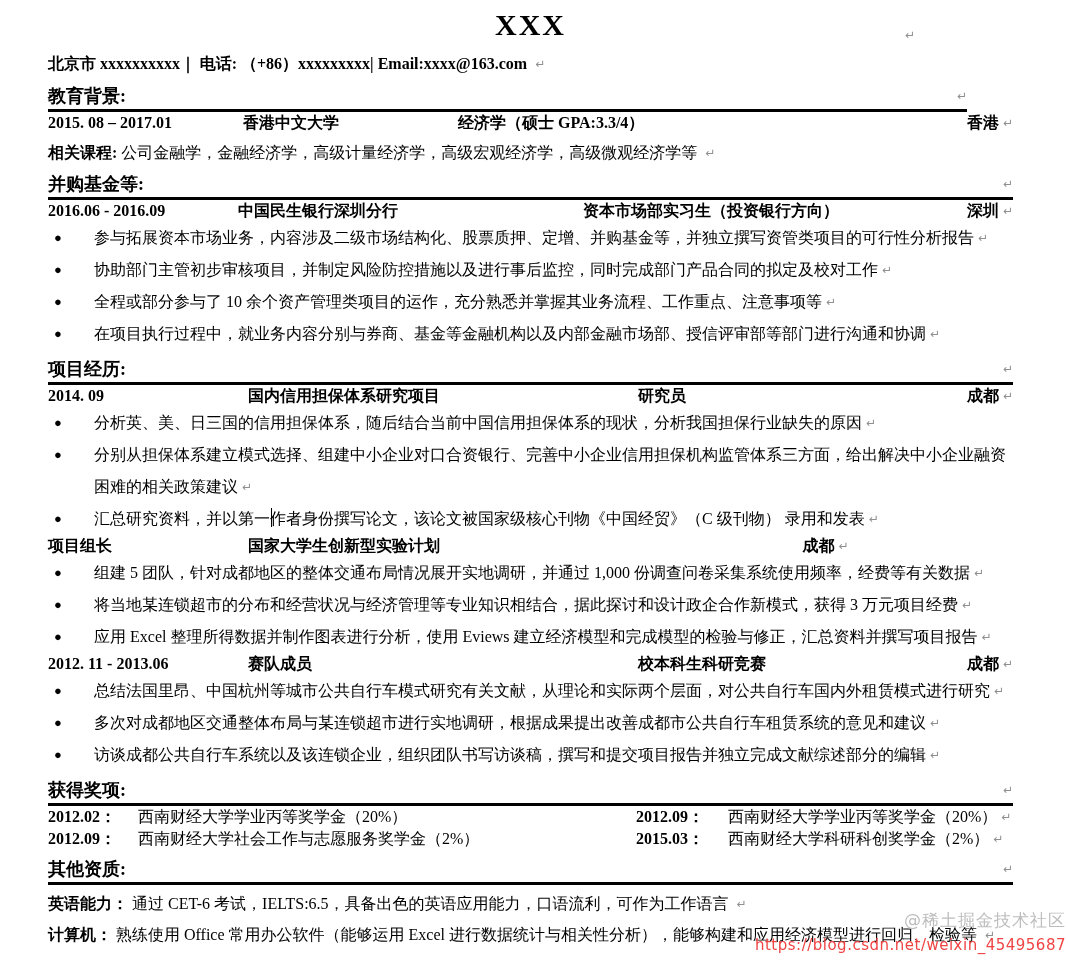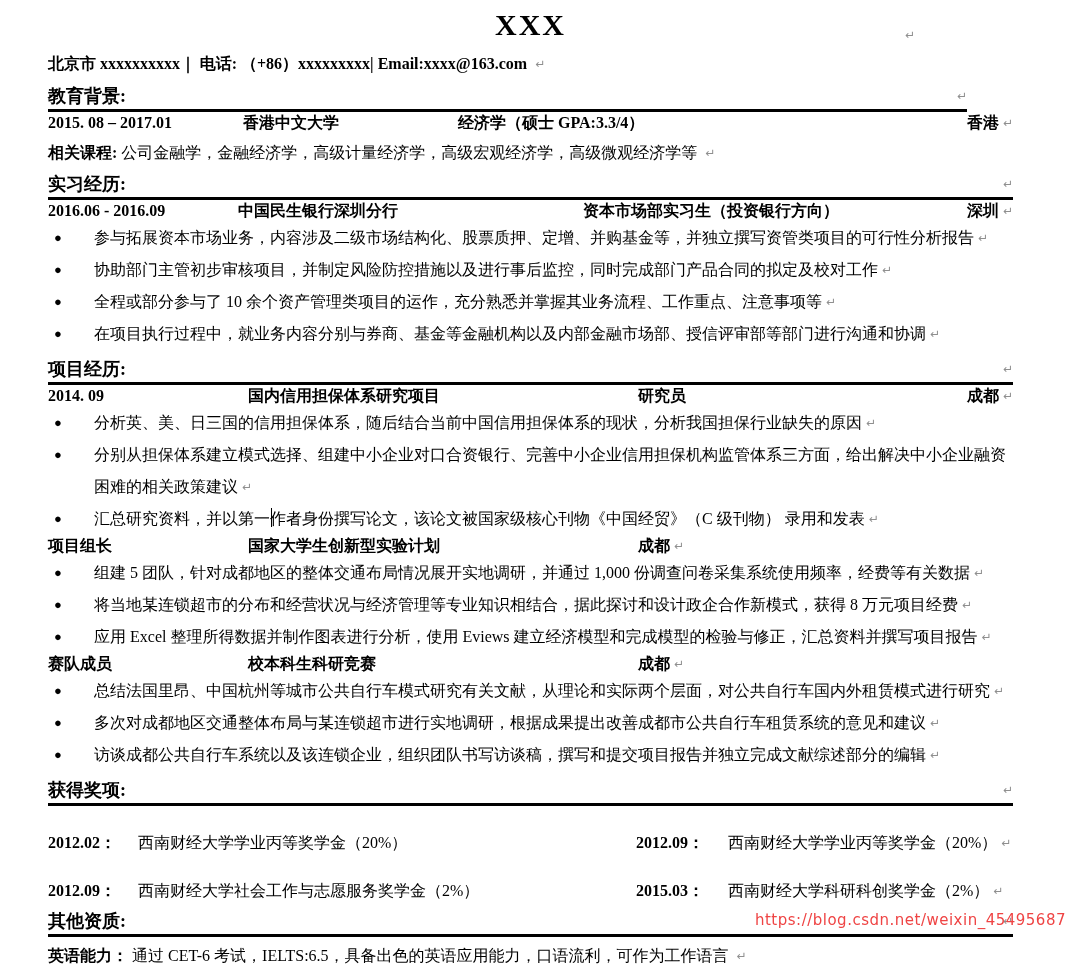--- a/index.html
+++ b/index.html
@@ -47,31 +47,31 @@
   }
   .sec-head.short{margin-right:46px;}
   .entry{
     display:grid;
     font-weight:bold;
     line-height:22px;
   }
   .entry.edu{grid-template-columns:195px 215px 1fr auto;}
   .entry.intern{grid-template-columns:190px 345px 1fr auto;}
   .entry.proj{grid-template-columns:200px 390px 1fr auto;}
-  .entry .city{text-align:left;white-space:nowrap;}
+  .entry .city{text-align:center;white-space:nowrap;}
   .line{line-height:24px;margin-top:7px;}
   .line .lbl{font-weight:bold;}
   .bullet{display:flex;line-height:32px;}
   .bullet .dot{flex:0 0 40px;padding-left:6px;font-size:13px;}
   .bullet .btxt{flex:1;}
   .award-row{
     display:grid;
     grid-template-columns:90px 498px 92px auto;
     line-height:22px;
-    margin-top:26px;
+    margin-top:0;
   }
   .award-row .ad{font-weight:bold;}
   .caret{
     position:absolute;left:271px;top:508px;
     width:1px;height:19px;background:#000;
   }
   .watermark{
     position:absolute;top:908px;right:2px;
     text-align:right;
     color:#bdbdbd;
@@ -107,21 +107,21 @@
     <span>经济学（硕士  GPA:3.3/4）</span>
     <span class="city"><span>香港</span><span class="pilcrow">↵</span></span>
   </div>
   <div class="line">
     <span class="lbl">相关课程:</span>
     <span>公司金融学，金融经济学，高级计量经济学，高级宏观经济学，高级微观经济学等</span>
     <span class="pilcrow">↵</span>
   </div>
 
   <div class="sec-head">
-    <span>实习经历:</span>
+    <span>并购基金等:</span>
     <span class="pilcrow">↵</span>
   </div>
   <div class="entry intern">
     <span>2016.06 - 2016.09</span>
     <span>中国民生银行深圳分行</span>
     <span>资本市场部实习生（投资银行方向）</span>
     <span class="city"><span>深圳</span><span class="pilcrow">↵</span></span>
   </div>
   <div class="bullet">
     <span class="dot">●</span>
@@ -168,28 +168,29 @@
     <span>项目组长</span>
     <span>国家大学生创新型实验计划</span>
     <span class="city"><span>成都</span><span class="pilcrow">↵</span></span>
   </div>
   <div class="bullet">
     <span class="dot">●</span>
     <span class="btxt"><span>组建 5 团队，针对成都地区的整体交通布局情况展开实地调研，并通过 1,000 份调查问卷采集系统使用频率，经费等有关数据</span><span class="pilcrow">↵</span></span>
   </div>
   <div class="bullet">
     <span class="dot">●</span>
-    <span class="btxt"><span>将当地某连锁超市的分布和经营状况与经济管理等专业知识相结合，据此探讨和设计政企合作新模式，获得 8 万元项目经费</span><span class="pilcrow">↵</span></span>
+    <span class="btxt"><span>将当地某连锁超市的分布和经营状况与经济管理等专业知识相结合，据此探讨和设计政企合作新模式，获得 3 万元项目经费</span><span class="pilcrow">↵</span></span>
   </div>
   <div class="bullet">
     <span class="dot">●</span>
     <span class="btxt"><span>应用 Excel 整理所得数据并制作图表进行分析，使用 Eviews 建立经济模型和完成模型的检验与修正，汇总资料并撰写项目报告</span><span class="pilcrow">↵</span></span>
   </div>
 
   <div class="entry proj">
+    <span>2012. 11 - 2013.06</span>
     <span>赛队成员</span>
     <span>校本科生科研竞赛</span>
     <span class="city"><span>成都</span><span class="pilcrow">↵</span></span>
   </div>
   <div class="bullet">
     <span class="dot">●</span>
     <span class="btxt"><span>总结法国里昂、中国杭州等城市公共自行车模式研究有关文献，从理论和实际两个层面，对公共自行车国内外租赁模式进行研究</span><span class="pilcrow">↵</span></span>
   </div>
   <div class="bullet">
     <span class="dot">●</span>
@@ -228,16 +229,17 @@
   </div>
   <div class="line">
     <span class="lbl">计算机：</span>
     <span>熟练使用 Office 常用办公软件（能够运用 Excel 进行数据统计与相关性分析），能够构建和应用经济模型进行回归、检验等</span>
     <span class="pilcrow">↵</span>
   </div>
 
   <div class="caret"></div>
 
   <div class="watermark">
+    <div class="w1">@稀土掘金技术社区</div>
     <div class="w2">https://blog.csdn.net/weixin_45495687</div>
   </div>
 
 </div>
 
 </body></html>

